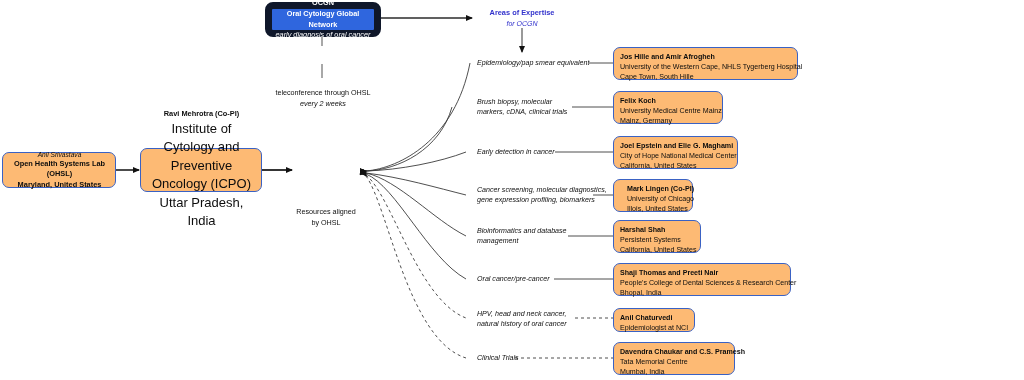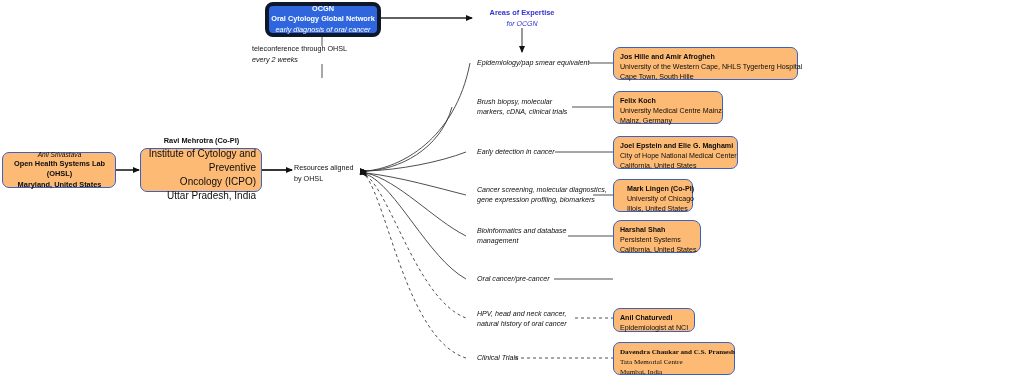--- a/index.html
+++ b/index.html
@@ -65,47 +65,49 @@
     font-size: 6.6px;
     display: block;
   }
   .node.ohsl .bd {
     font-weight: bold;
     font-size: 7.4px;
     display: block;
   }
 
   .node.icpo .nm { font-size: 7.4px; }
-  .node.icpo .ln { font-size: 10px; text-align: right; }
+  .node.icpo .ln { font-size: 13px; }
 
   
   .ocgn {
     position: absolute;
     box-sizing: border-box;
     background: #2f66de;
-    border: 4px solid #0f172a;
+    border: 7px solid #0f172a;
     border-radius: 8px;
     color: #ffffff;
     text-align: center;
     font-size: 7.3px;
     line-height: 1.45;
     display: flex;
     flex-direction: column;
     justify-content: center;
     font-weight: bold;
   }
   .ocgn .sub { font-weight: bold; }
   .ocgn .it { font-style: italic; font-weight: normal; }
 
   
   .cap {
     position: absolute;
+    text-align: center;
     font-size: 7.2px;
     line-height: 1.5;
     color: #101010;
+    margin-top: 44px;
   }
   .cap .it { font-style: italic; display: block; }
   .cap .rg { display: block; }
 
   .cap.blue { color: #3556c0; font-weight: bold; }
   .cap.blue .rg { font-weight: bold; }
 
   .aoe {
     position: absolute;
     text-align: center;
@@ -264,31 +266,36 @@
     <span class="ln">City of Hope National Medical Center</span>
     <span class="ln">California, United States</span>
   </div>
 
   <div class="node" style="left:613px; top:179px; width:80px; height:33px;padding-left:13px;">
     <span class="nm">Mark Lingen (Co-PI)</span>
     <span class="ln">University of Chicago</span>
     <span class="ln">Illois, United States</span>
   </div>
 
-  <div class="node" style="left:613px; top:220px; width:88px; height:33px;border-radius:8px;">
+  <div class="node" style="left:613px; top:220px; width:88px; height:33px;">
     <span class="nm">Harshal Shah</span>
     <span class="ln">Persistent Systems</span>
     <span class="ln">California, United States</span>
   </div>
 
+  <div class="node" style="left:613px; top:263px; width:178px; height:33px;">
+    <span class="nm">Shaji Thomas and Preeti Nair</span>
+    <span class="ln">People's College of Dental Sciences &amp; Research Center</span>
+    <span class="ln">Bhopal, India</span>
+  </div>
 
   <div class="node" style="left:613px; top:308px; width:82px; height:24px;">
     <span class="nm">Anil Chaturvedi</span>
     <span class="ln">Epidemiologist at NCI</span>
   </div>
 
-  <div class="node" style="left:613px; top:342px; width:122px; height:33px;font-family:Liberation Serif, serif;">
+  <div class="node" style="left:613px; top:342px; width:122px; height:33px;">
     <span class="nm">Davendra Chaukar and C.S. Pramesh</span>
     <span class="ln">Tata Memorial Centre</span>
     <span class="ln">Mumbai, India</span>
   </div>
 
 </div>
 
 </body></html>

